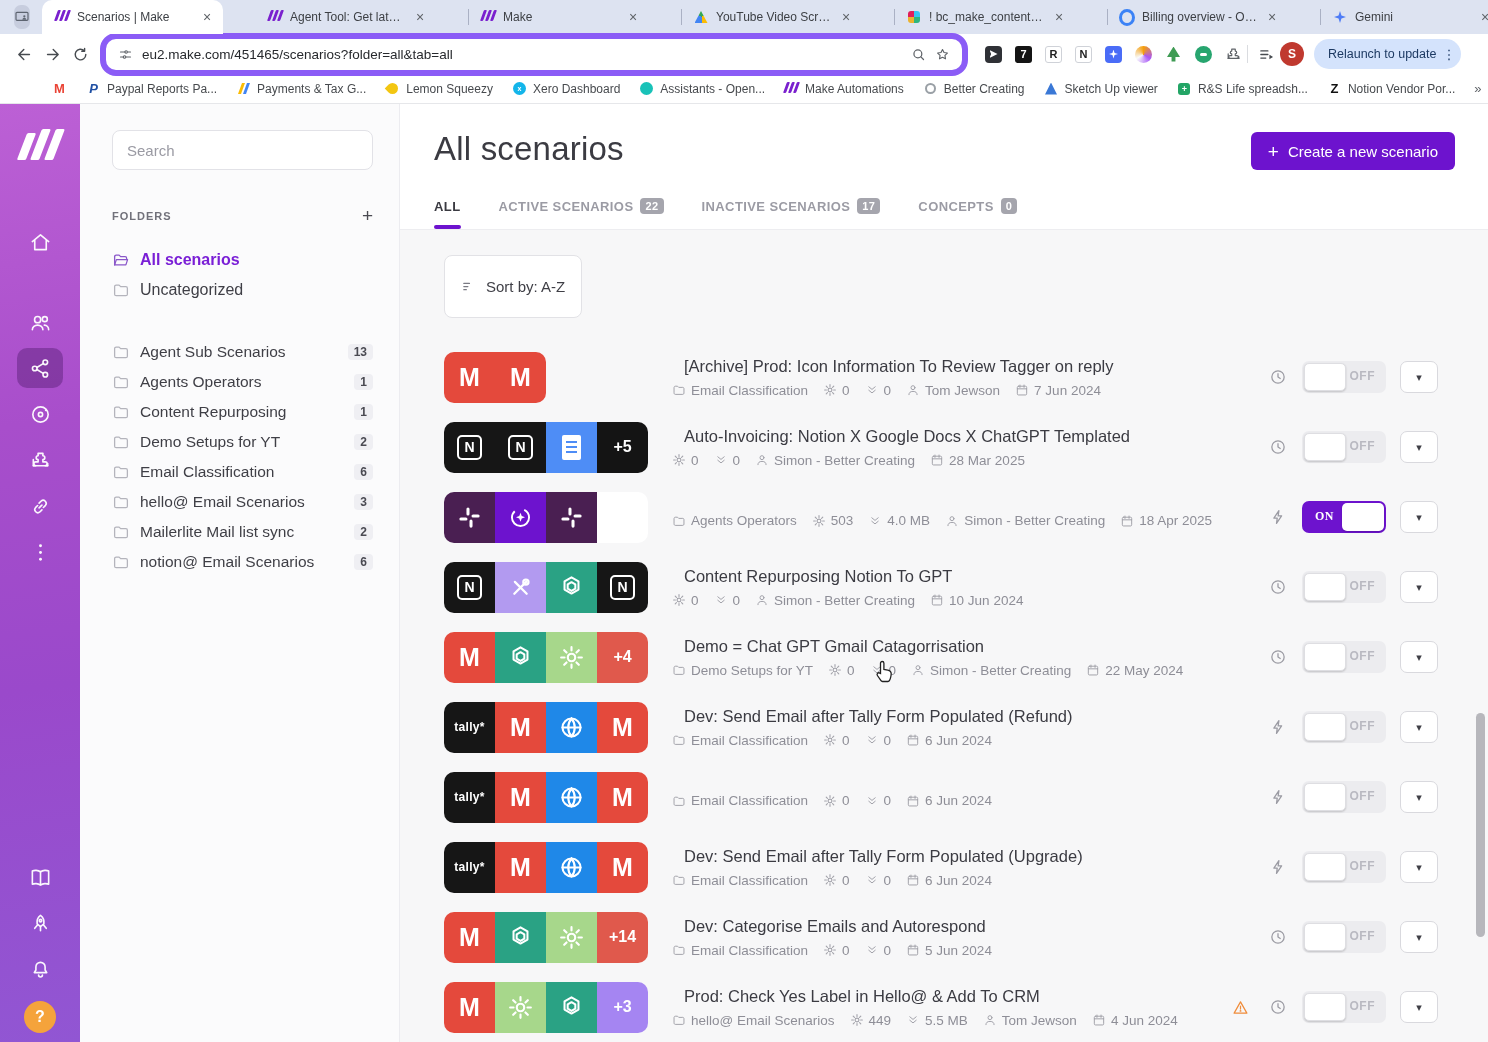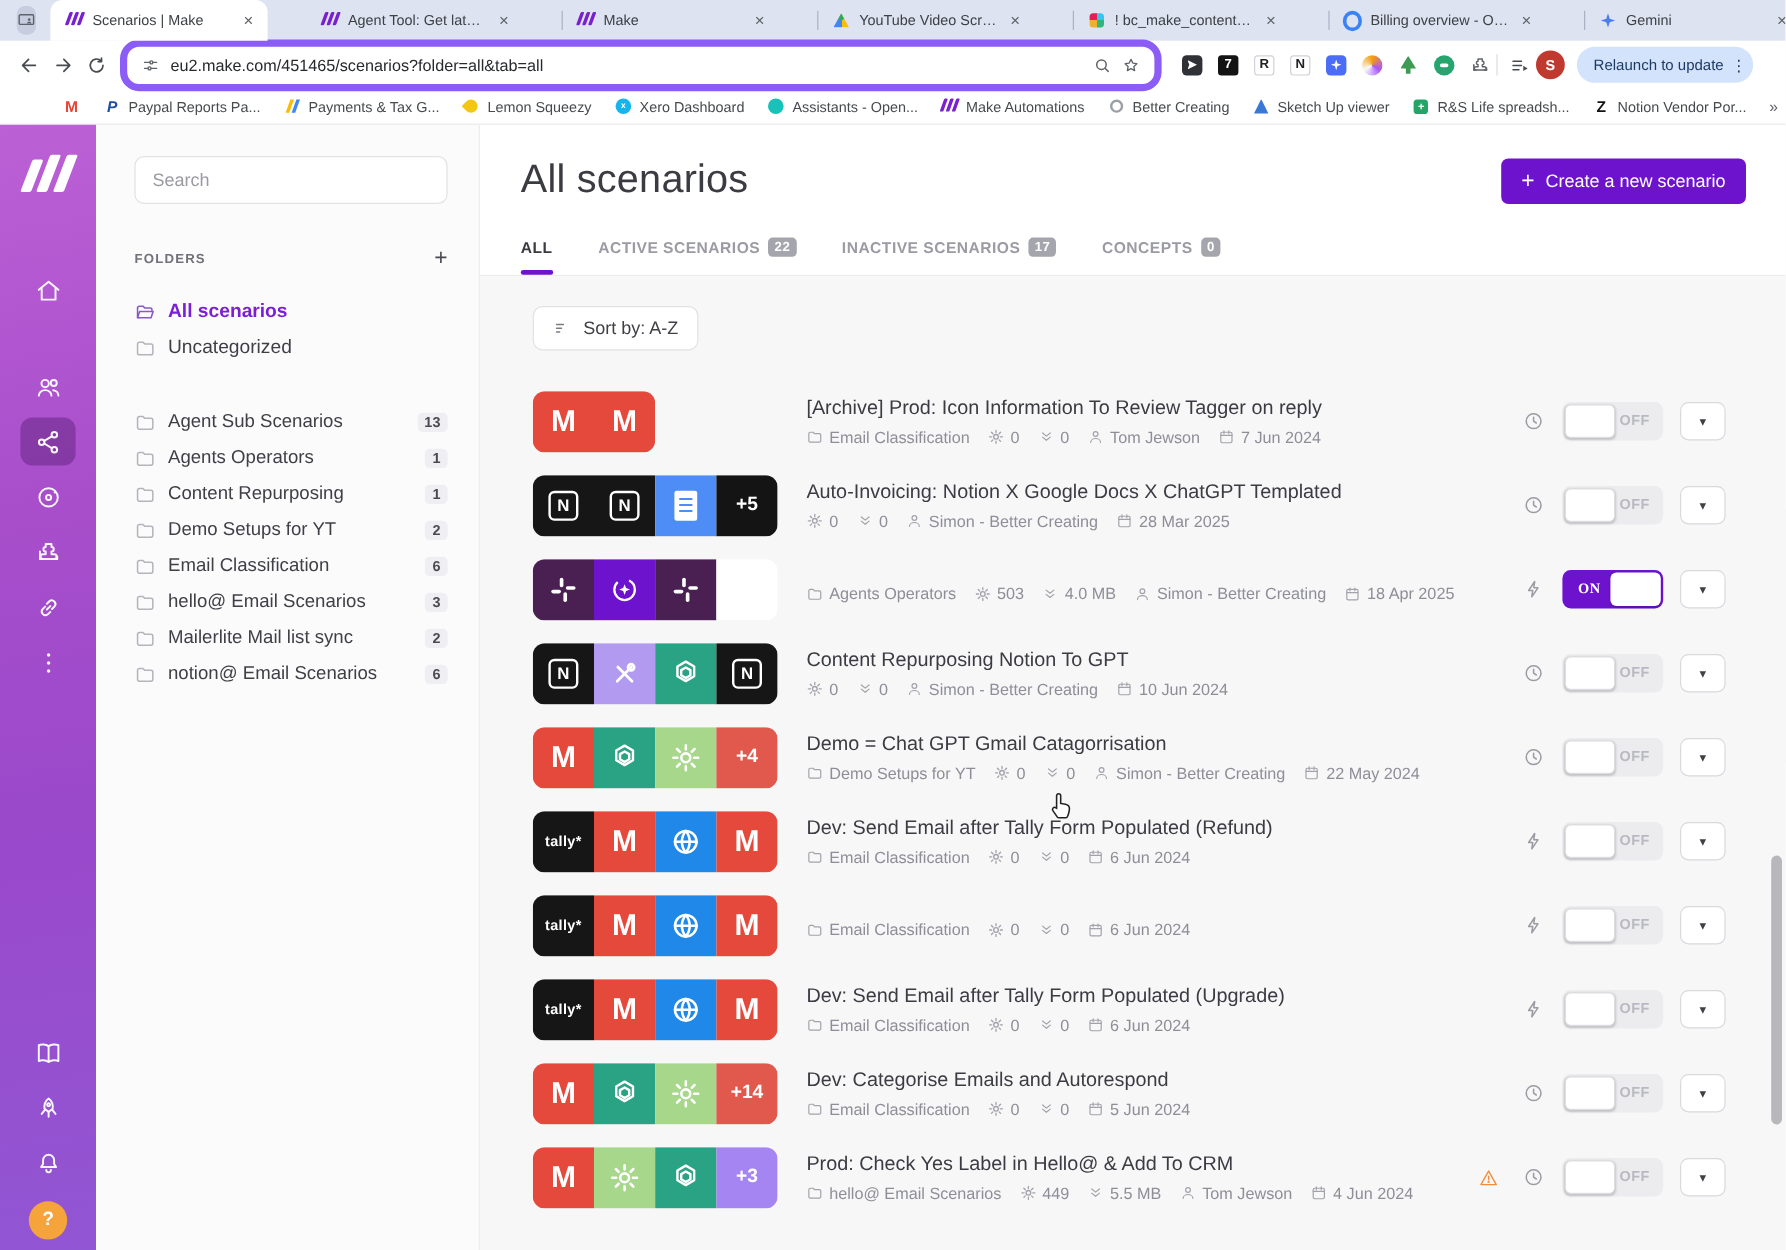--- a/index.html
+++ b/index.html
@@ -76,36 +76,36 @@
   .mheader{background:#fff;padding:26px 34px 0 34px;border-bottom:1px solid #ededf0;position:relative;}
   .mtitle{font-size:33px;color:#3b3b42;letter-spacing:.2px;}
   .createbtn{position:absolute;top:28px;right:33px;height:38px;background:var(--accent,#6d13ce);border-radius:6px;color:#fff;display:flex;align-items:center;gap:9px;padding:0 17px;font-size:15px;}
   .createbtn .plus{font-size:19px;font-weight:300;line-height:1;}
   .mtabs{display:flex;gap:38px;margin-top:30px;font-size:13px;font-weight:bold;letter-spacing:.4px;color:#9b9ba4;}
   .mtab{padding-bottom:15px;position:relative;display:flex;align-items:center;gap:7px;}
   .mtab.active{color:#3a3a41;}
   .mtab.active::after{content:'';position:absolute;left:0;bottom:0;width:27px;height:4px;border-radius:2px;background:var(--accent,#6d13ce);}
   .mbadge{background:#a5a5ad;color:#fff;border-radius:4px;padding:2px 5px;font-size:11px;}
   .listarea{flex:1;background:#f7f7f8;padding:25px 0 0 44px;box-sizing:border-box;overflow:hidden;}
-  .sortbtn{display:inline-flex;align-items:center;gap:10px;background:#fff;border:1px solid #e2e2e6;border-radius:8px;padding:9px 16px;font-size:15px;color:#3f3f46;}
+  .sortbtn{display:inline-flex;align-items:center;gap:10px;background:#fff;border:1px solid #e2e2e6;border-radius:8px;padding:22px 16px;font-size:15px;color:#3f3f46;}
   .sortbtn svg{width:15px;height:15px;color:#7a7a83;}
   #rows{margin-top:33px;}
   .srow{display:flex;align-items:center;margin-bottom:18px;min-height:52px;}
   .sqwrap{width:206px;flex:0 0 auto;display:flex;}
   .sqs{display:flex;border-radius:10px;overflow:hidden;}
   .sq{width:51px;height:51px;display:flex;align-items:center;justify-content:center;color:#fff;box-sizing:border-box;}
   .sq .gm{font-size:25px;font-weight:bold;}
   .sq .nn{width:25px;height:25px;border:2.5px solid #fff;border-radius:5px;display:flex;align-items:center;justify-content:center;font-size:14px;font-weight:bold;box-sizing:border-box;}
   .sq .doc{width:19px;height:25px;background:#fff;border-radius:2px;display:flex;align-items:center;justify-content:center;}
   .sq .doc i{display:block;width:11px;height:13px;background:repeating-linear-gradient(#4e8df6 0 2px,transparent 2px 5px);}
   .sq .tly{font-size:12px;font-weight:bold;letter-spacing:.3px;}
   .sq .more{font-size:16px;font-weight:bold;}
   .sq svg{width:27px;height:27px;}
   .rowtext{margin-left:22px;flex:1;min-width:0;padding-right:14px;}
-  .rtitle{font-size:16.5px;color:#3b3b42;white-space:nowrap;overflow:hidden;text-overflow:ellipsis;}
+  .rtitle{font-size:16.5px;color:#3b3b42;white-space:nowrap;overflow:hidden;text-overflow:ellipsis;margin-left:12px;}
   .rmeta{margin-top:7px;font-size:13.5px;color:#8e8e97;display:flex;flex-wrap:wrap;gap:4px 15px;align-items:center;max-width:575px;}
   .mi{display:inline-flex;align-items:center;gap:5px;white-space:nowrap;}
   .mi svg{width:14px;height:14px;color:#a2a2aa;}
   .controls{display:flex;align-items:center;gap:14px;margin-left:auto;padding-right:50px;flex:0 0 auto;}
   .modeicon{width:20px;display:flex;justify-content:center;color:#9b9ba3;}
   .modeicon svg{width:18px;height:18px;}
   .warnicon{width:18px;display:flex;color:#f08c3a;margin-right:4px;}
   .warnicon svg{width:17px;height:17px;}
   .toggle{width:84px;height:32px;border-radius:7px;position:relative;flex:0 0 auto;}
   .toggle .knob{position:absolute;top:2px;width:42px;height:28px;background:#fff;border-radius:5px;box-shadow:0 1px 2px rgba(0,0,0,.18);box-sizing:border-box;}

